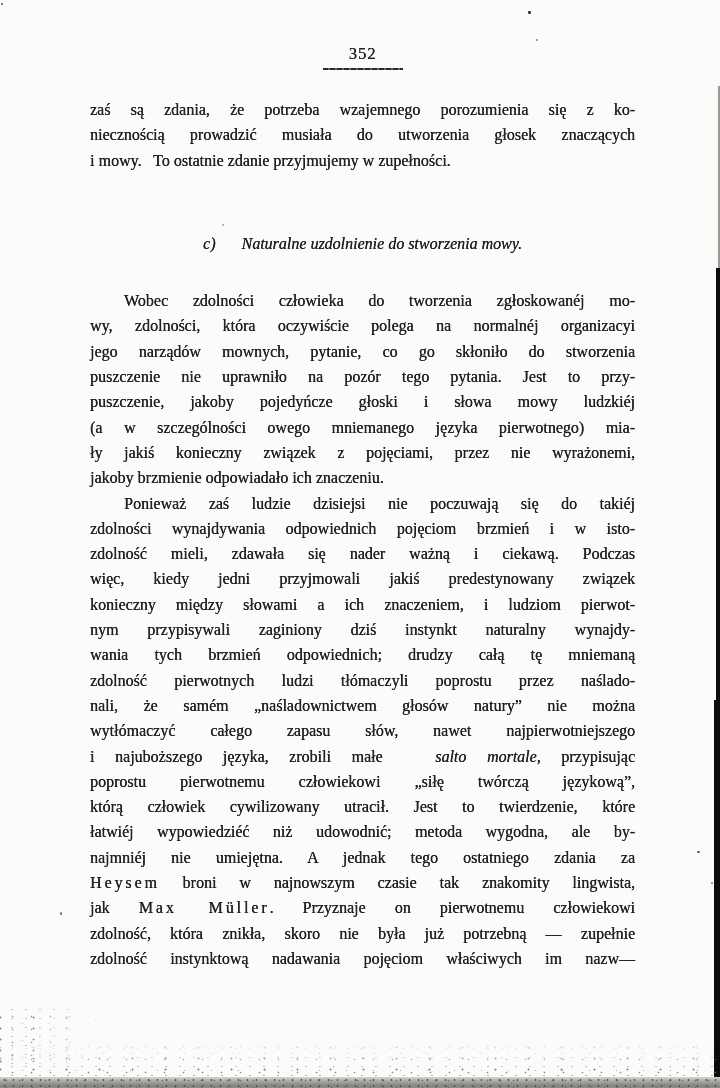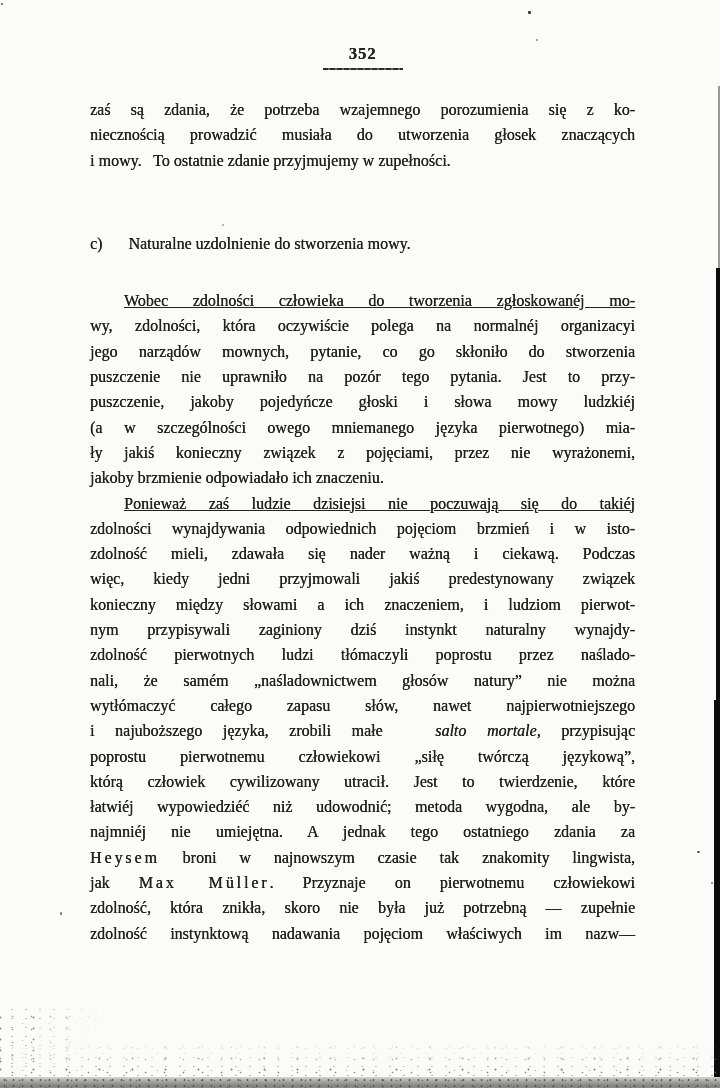--- a/index.html
+++ b/index.html
@@ -11,43 +11,43 @@
     position:relative;
     overflow:hidden;
     font-family:"Liberation Serif","DejaVu Serif",serif;
     color:var(--ink);
   }
   .page { position:absolute; inset:0; }
 
   
   .page-header { position:absolute; left:90px; top:44px; width:545px; text-align:center; }
   .page-number {
-    font-size:16.5px; font-weight:bold; letter-spacing:1px;
+    font-size:16.5px; font-weight:normal; letter-spacing:1px;
     text-shadow:0.3px 0 0 currentColor;
   }
   .page-number-rule {
     width:80px; height:2px; margin:4px auto 0;
     background:repeating-linear-gradient(90deg,#2c2b29 0 5px,#6a6966 5px 7px);
   }
 
   
   .text-block {
     position:absolute; left:90px; top:97px; width:545px;
     font-size:16px; line-height:25.3px;
     text-shadow:0.25px 0 0 currentColor;
   }
   .line { text-align:justify; text-align-last:justify; white-space:normal; }
-  .line.indent { text-indent:34px;text-decoration:underline; }
+  .line.indent { text-indent:34px; }
   .line.plain { text-align:left; text-align-last:auto; }
   .i  { font-style:italic;margin-left:32px; }
   .sp { letter-spacing:0.18em; }
 
   .section-heading {
     margin:58px 0 32px;
-    text-align:left; 
+    text-align:center; font-style:italic;
     line-height:25.3px;
   }
   .heading-prefix { margin-right:26px; }
 
   
   .edge-gray  { position:absolute; right:0; top:86px;  width:2px; height:182px; background:#9a9a97; }
   .edge-black { position:absolute; right:0; top:268px; width:4px; height:820px; background:#0c0c0c; }
   .edge-black-wide { position:absolute; right:0; top:700px; width:6px; height:388px; background:#0c0c0c; }
 
   .speckle {
@@ -118,20 +118,21 @@
         <div class="line">ły jakiś konieczny związek z pojęciami, przez nie wyrażonemi,</div>
         <div class="line plain">jakoby brzmienie odpowiadało ich znaczeniu.</div>
       </div>
     <div>
         <div class="line indent">Ponieważ zaś ludzie dzisiejsi nie poczuwają się do takiéj</div>
         <div class="line">zdolności wynajdywania odpowiednich pojęciom brzmień i w isto-</div>
         <div class="line">zdolność mieli, zdawała się nader ważną i ciekawą. Podczas</div>
         <div class="line">więc, kiedy jedni przyjmowali jakiś predestynowany związek</div>
         <div class="line">konieczny między słowami a ich znaczeniem, i ludziom pierwot-</div>
         <div class="line">nym przypisywali zaginiony dziś instynkt naturalny wynajdy-</div>
+        <div class="line">wania tych brzmień odpowiednich; drudzy całą tę mniemaną</div>
         <div class="line">zdolność pierwotnych ludzi tłómaczyli poprostu przez naślado-</div>
         <div class="line">nali, że samém „naśladownictwem głosów natury” nie można</div>
         <div class="line">wytłómaczyć całego zapasu słów, nawet najpierwotniejszego</div>
         <div class="line"><span>i najuboższego języka, zrobili małe </span><span class="i">salto mortale</span><span>, przypisując</span></div>
         <div class="line">poprostu pierwotnemu człowiekowi „siłę twórczą językową”,</div>
         <div class="line">którą człowiek cywilizowany utracił. Jest to twierdzenie, które</div>
         <div class="line">łatwiéj wypowiedziéć niż udowodnić; metoda wygodna, ale by-</div>
         <div class="line">najmniéj nie umiejętna. A jednak tego ostatniego zdania za</div>
         <div class="line"><span class="sp">Heysem</span><span> broni w najnowszym czasie tak znakomity lingwista,</span></div>
         <div class="line"><span>jak </span><span class="sp">Max Müller</span><span>. Przyznaje on pierwotnemu człowiekowi</span></div>

